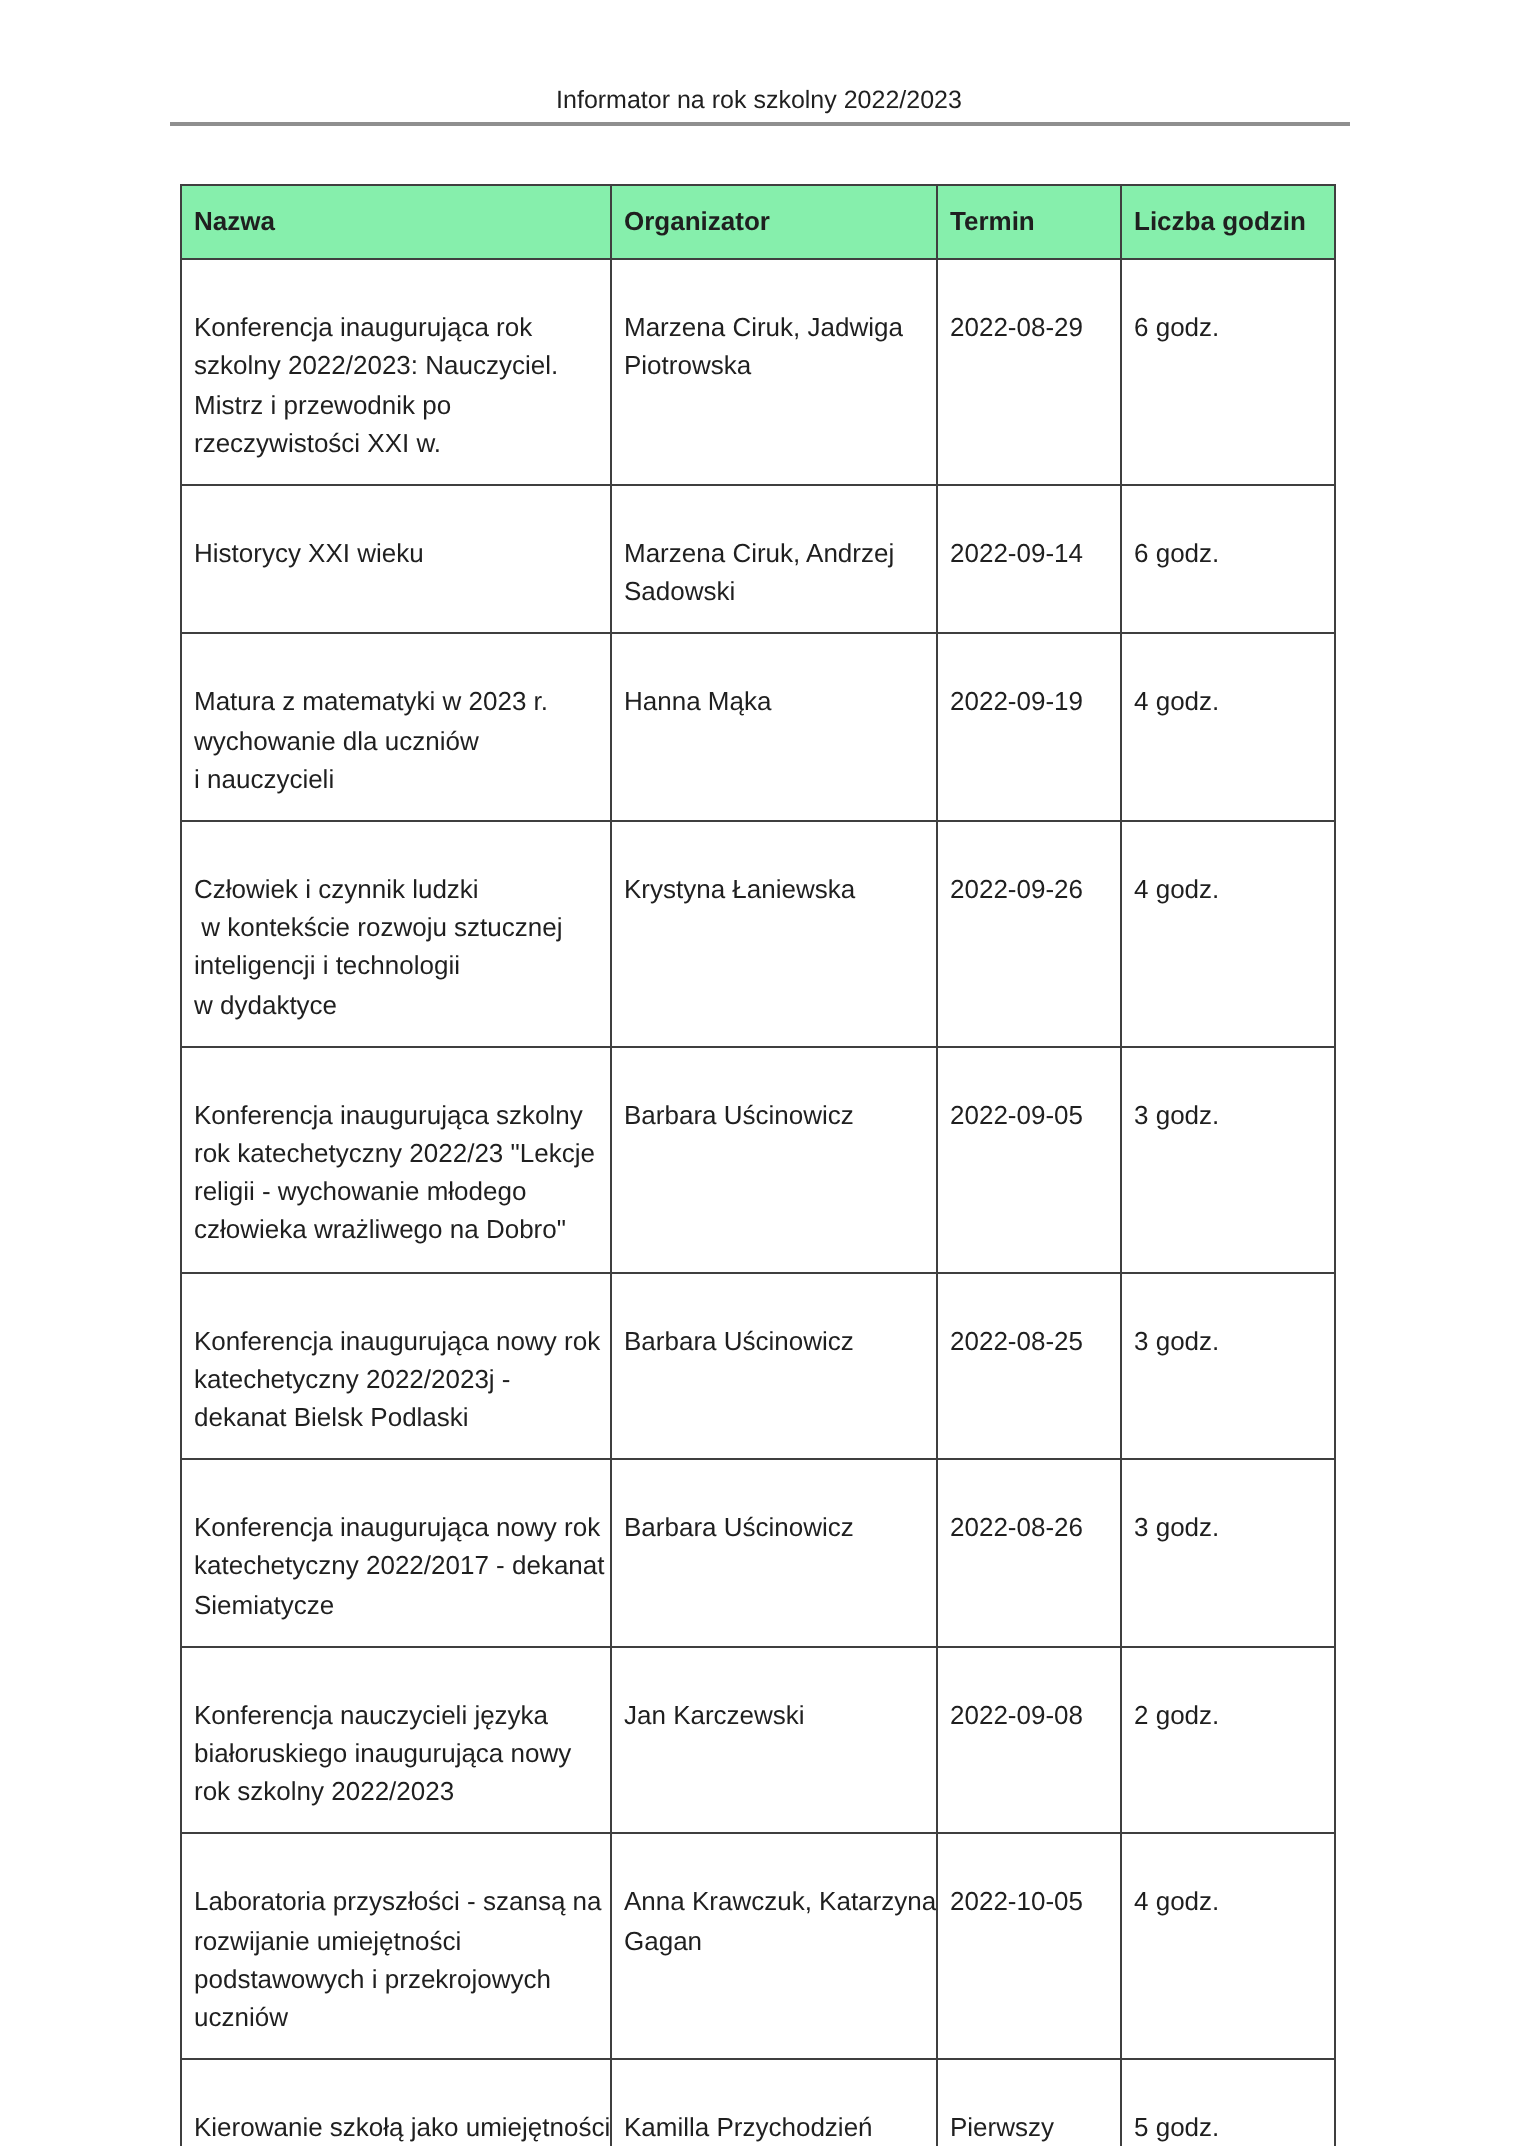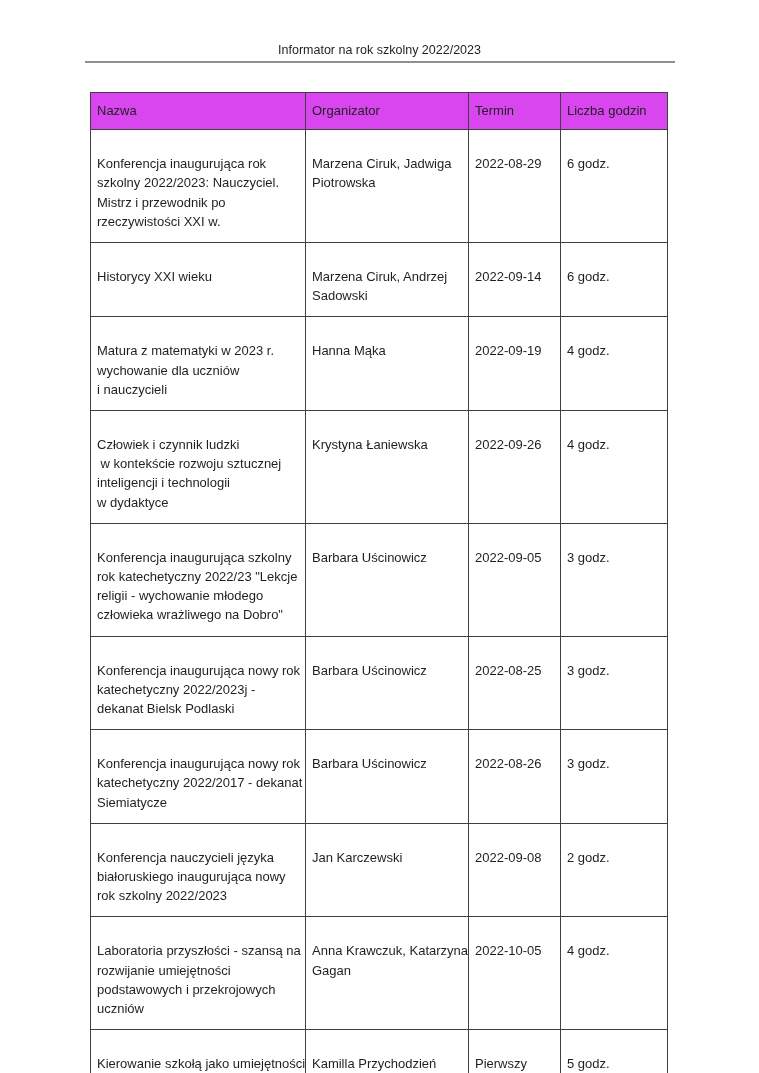--- a/index.html
+++ b/index.html
@@ -38,22 +38,22 @@
   table.schedule th, table.schedule td {
     border: 1px solid #3f3f3f;
     vertical-align: top;
     text-align: left;
     font-size: 13px;
     line-height: 19.2px;
     padding: 24px 6px 11px 6px;
     overflow: hidden;
   }
   table.schedule th {
-    background: #d946ef;
-    font-weight: normal;
+    background: #86efac;
+    font-weight: bold;
     padding: 8px 6px 9px 6px;
   }
   .line { white-space: pre; }
   .page-footer {
     width: 590px;
     margin: 11px auto 0 auto;
     border-top: 2px solid #8f8f8f;
     padding-top: 18px;
   }
   .footer-page-number {

